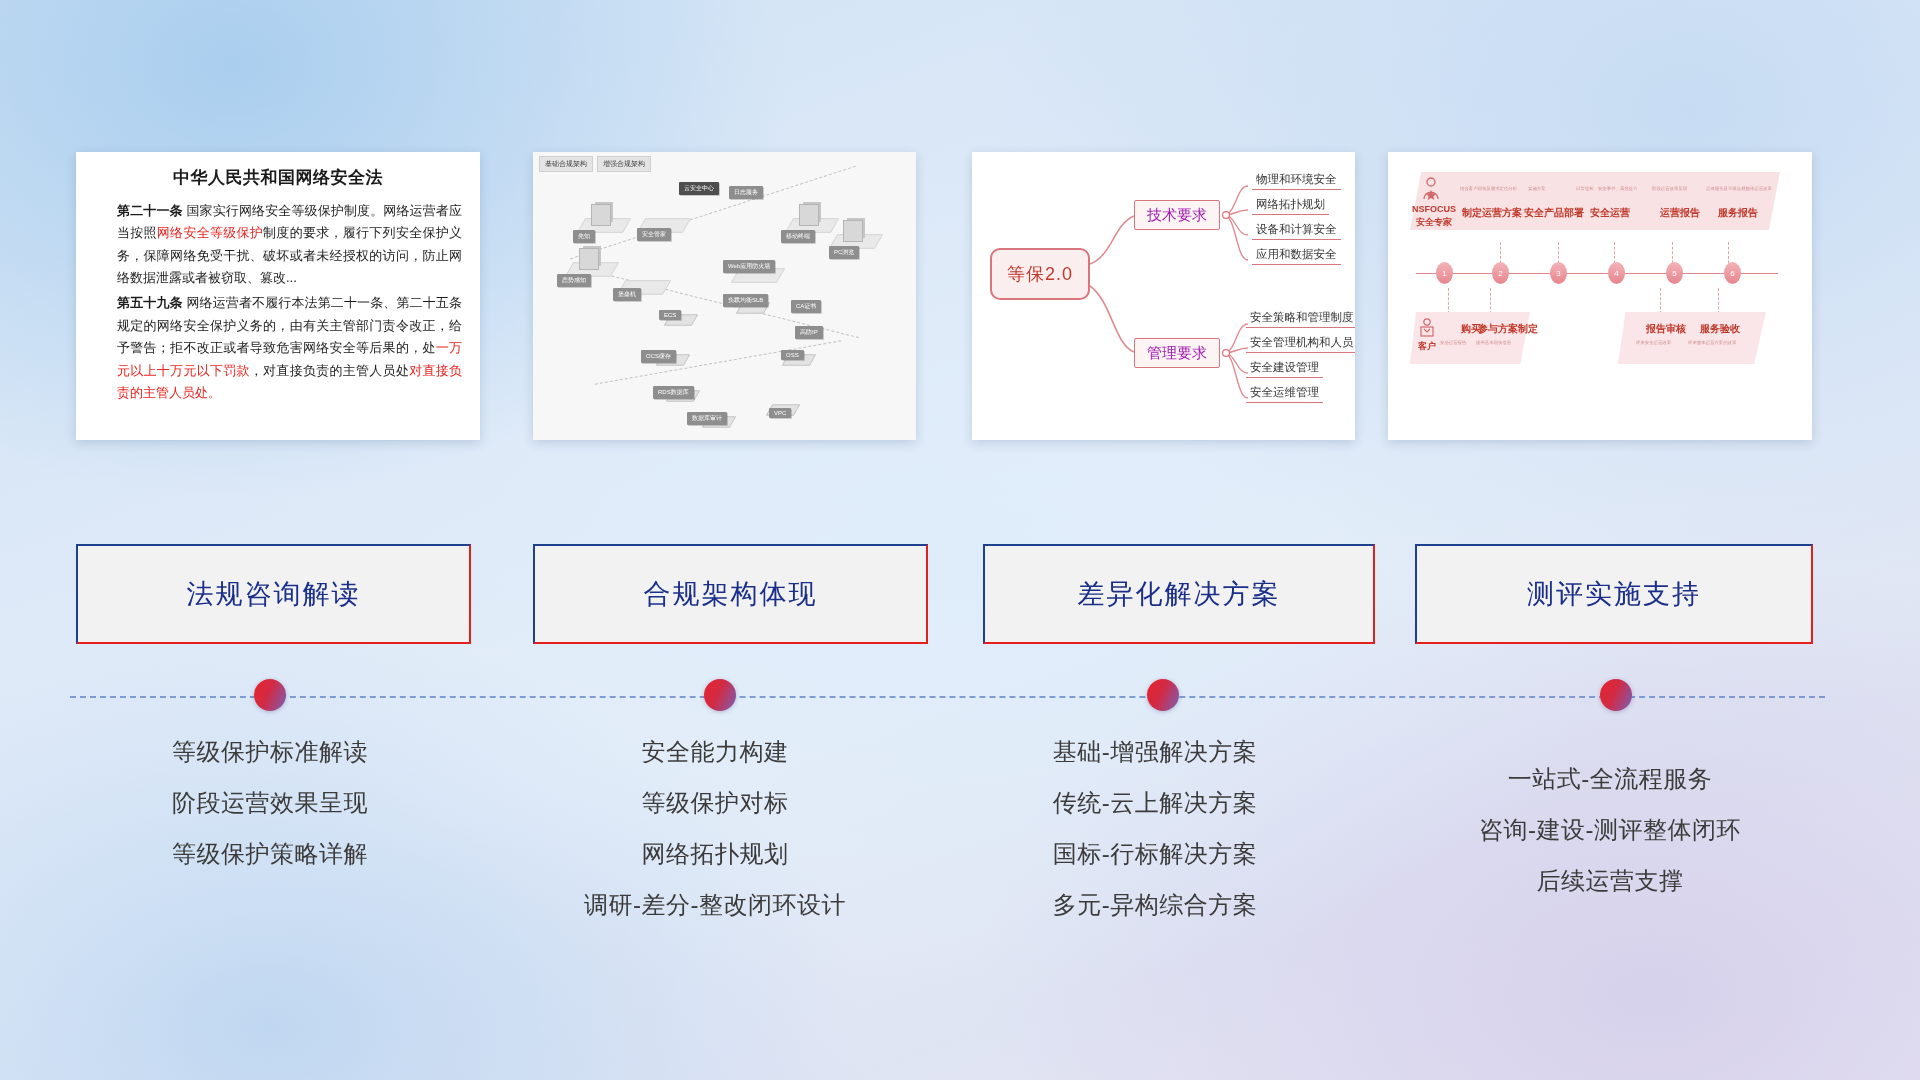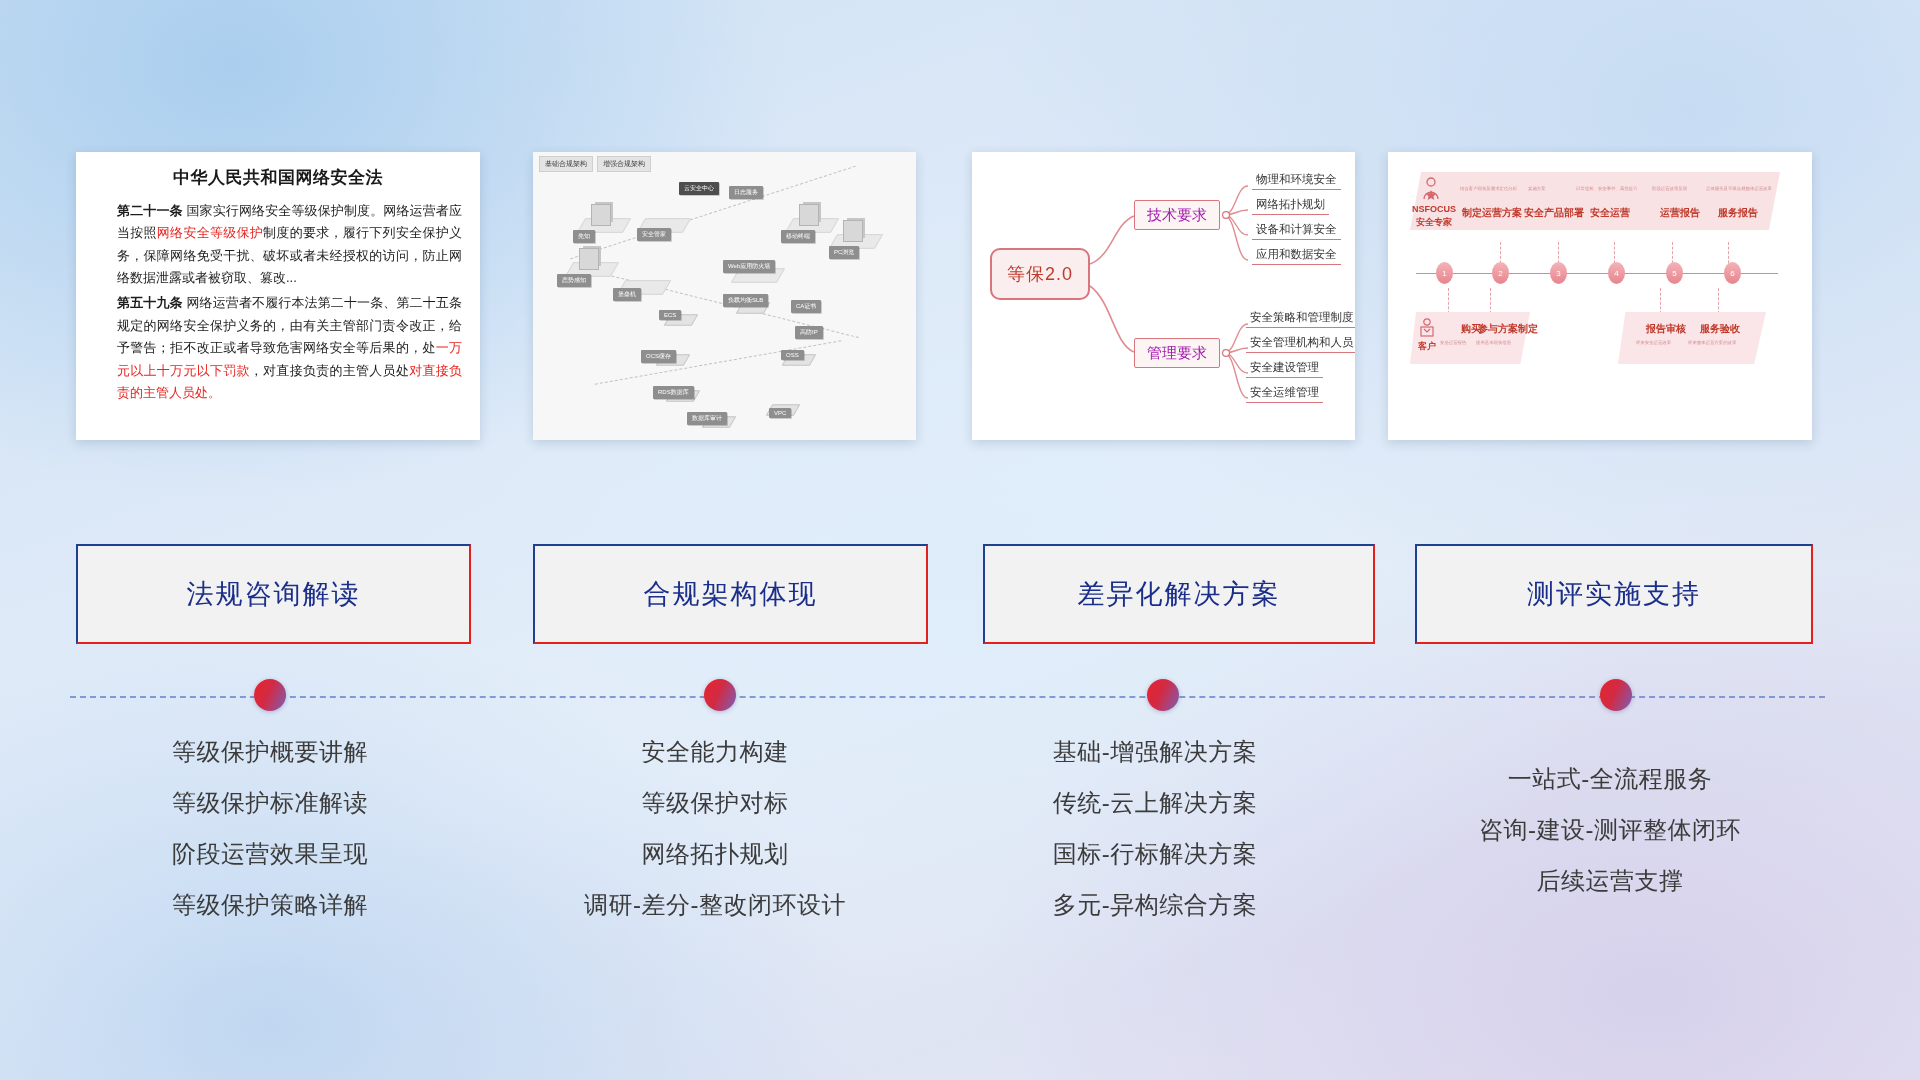--- a/index.html
+++ b/index.html
@@ -360,21 +360,20 @@
 </div>
 
 <div class="axis"></div>
 <div class="dot d1"></div>
 <div class="dot d2"></div>
 <div class="dot d3"></div>
 <div class="dot d4"></div>
 
 <div class="lists">
   <div class="col L1">
-    <div>等级保护概要讲解</div>
     <div>等级保护标准解读</div>
     <div>阶段运营效果呈现</div>
     <div>等级保护策略详解</div>
   </div>
   <div class="col L2">
     <div>安全能力构建</div>
     <div>等级保护对标</div>
     <div>网络拓扑规划</div>
     <div>调研-差分-整改闭环设计</div>
   </div>

